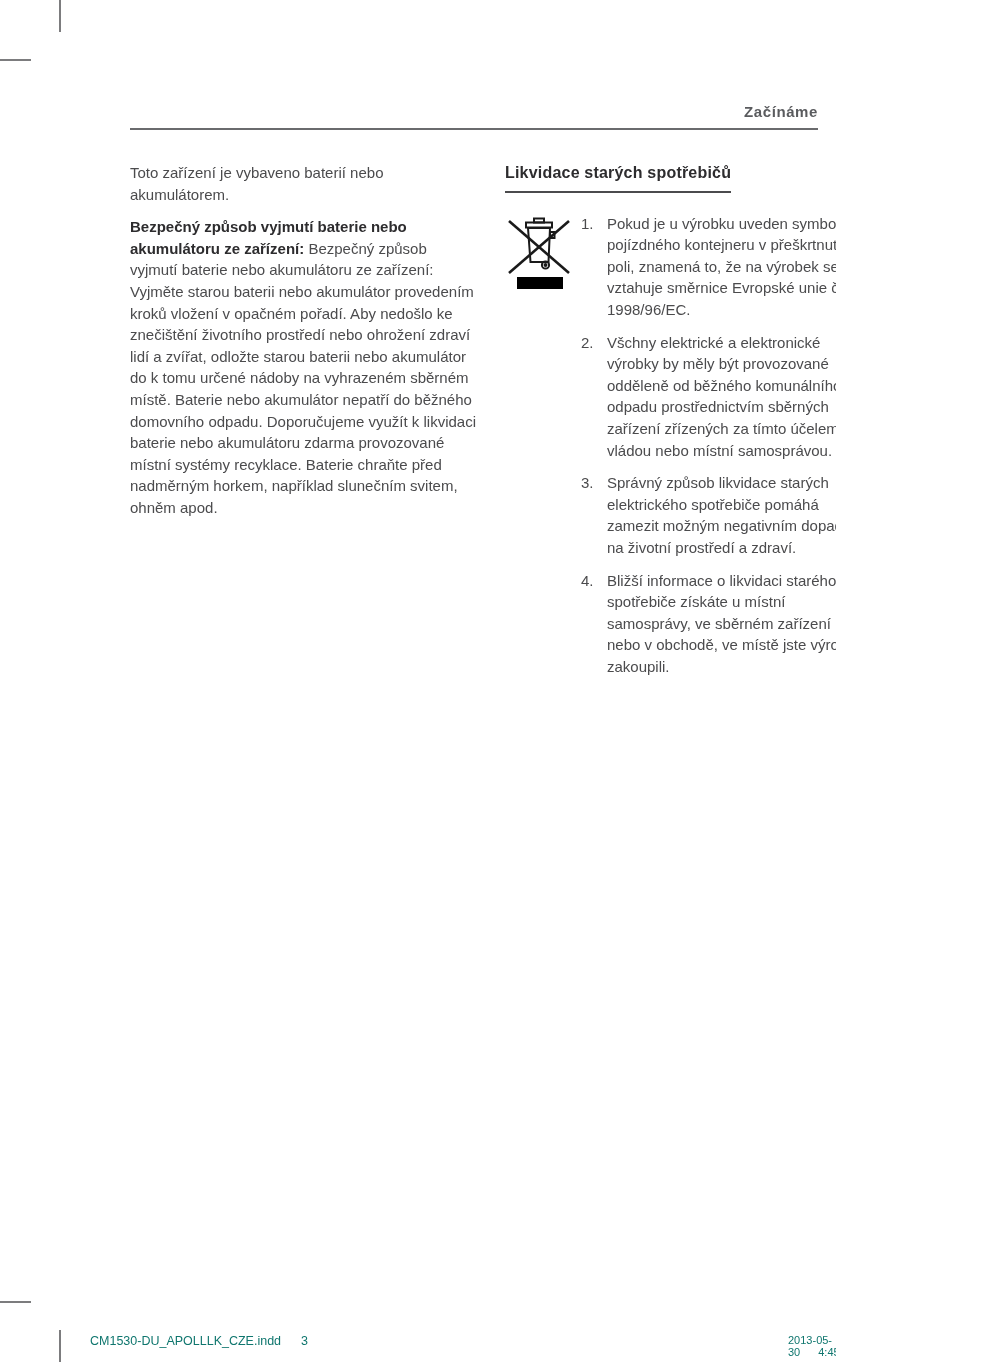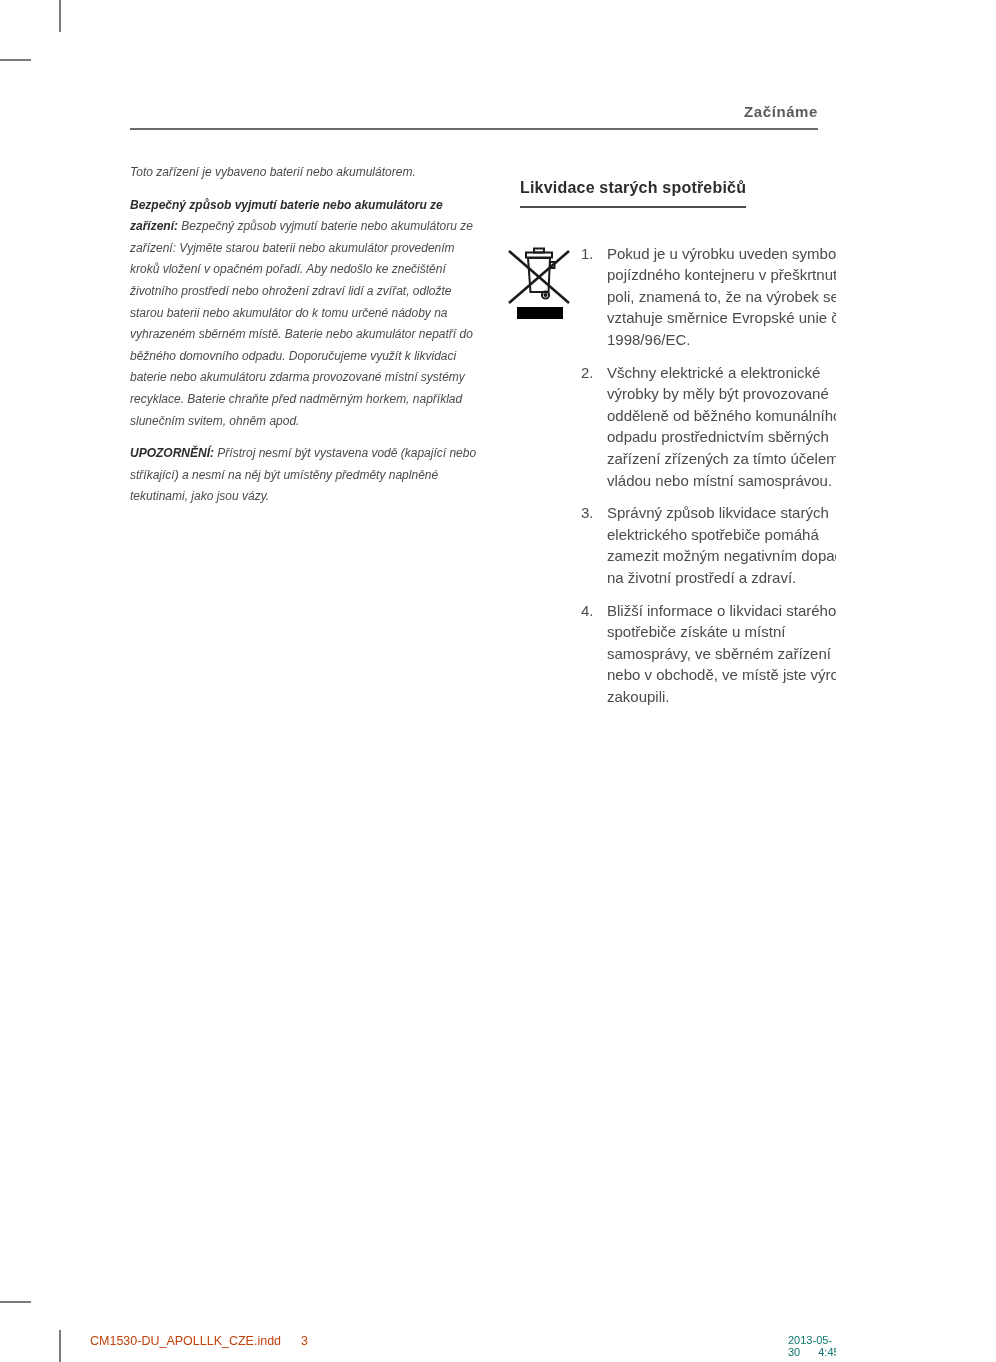--- a/index.html
+++ b/index.html
@@ -20,31 +20,31 @@
   }
   .hdr-num {
     position:absolute; left:828px; top:97px; width:30px; text-align:center;
     font-size:21px; color:#3f3f41;
   }
   .hdr-rule { position:absolute; left:130px; top:128px; width:688px; height:2px; background:#6a6b6d; }
 
   
   .col-left {
     position:absolute; left:130px; top:162px; width:348px;
-    font-size:12px; line-height:21.6px;font-style:italic;
+    font-size:15px; line-height:21.6px;
   }
   .col-left p { margin:0 0 11px 0; }
   .lead { font-weight:bold; color:#2d2c2e; }
 
   .col-right {
     position:absolute; left:505px; top:162px; width:362px;
     font-size:15px; line-height:21.6px;
   }
   .col-right h2 {
-    margin:15px; font-size:16px; font-weight:bold; color:#2d2c2e;
+    margin:0; font-size:16px; font-weight:bold; color:#2d2c2e;
     display:inline-block; border-bottom:2px solid #4b4b4d; padding-bottom:7px;
     letter-spacing:0.2px;
   }
   .list-wrap { position:relative; margin-top:20px; padding-left:76px; }
   .weee { position:absolute; left:2px; top:2px; }
   .ditem { display:flex; margin-bottom:11px; }
   .ditem .num { width:26px; flex:none; }
   .ditem .itxt { flex:1; }
 
   
@@ -54,21 +54,21 @@
     display:flex; align-items:flex-end; padding:0 0 6px 16px;
     color:#ffffff; font-size:23px; font-weight:bold;
   }
   .tab-label {
     position:absolute; left:886px; top:282px;
     writing-mode:vertical-rl; text-orientation:mixed;
     font-size:15px; letter-spacing:0.6px; color:#6b6c6e;
   }
 
   
-  .footer-left  { position:absolute; left:90px;  top:1334px; font-size:12.5px; color:#c2410c; }
+  .footer-left  { position:absolute; left:90px;  top:1334px; font-size:12.5px; color:#0f766e; }
   .footer-left .pg { margin-left:20px; }
   .footer-right { position:absolute; left:788px; top:1334px; font-size:11px; color:#0f766e; }
   .footer-right .time { margin-left:18px; }
 </style>
 </head>
 <body>
 
 <div class="page">
 
   <div class="crop v" style="left:59px; top:0;"></div>
@@ -80,21 +80,20 @@
   <div class="crop v" style="left:933px; top:1330px;"></div>
   <div class="crop h" style="left:965px; top:1301px;"></div>
 
   <div class="hdr-label">Začínáme</div>
   <div class="hdr-num">3</div>
   <div class="hdr-rule"></div>
 
   <div class="col-left">
     <p><span>Toto zařízení je vybaveno baterií nebo akumulátorem.</span></p>
     <p><b class="lead">Bezpečný způsob vyjmutí baterie nebo akumulátoru ze zařízení:</b><span> Bezpečný způsob vyjmutí baterie nebo akumulátoru ze zařízení: Vyjměte starou baterii nebo akumulátor provedením kroků vložení v opačném pořadí. Aby nedošlo ke znečištění životního prostředí nebo ohrožení zdraví lidí a zvířat, odložte starou baterii nebo akumulátor do k tomu určené nádoby na vyhrazeném sběrném místě. Baterie nebo akumulátor nepatří do běžného domovního odpadu. Doporučujeme využít k likvidaci baterie nebo akumulátoru zdarma provozované místní systémy recyklace. Baterie chraňte před nadměrným horkem, například slunečním svitem, ohněm apod.</span></p>
-    <p><b class="lead">UPOZORNĚNÍ:</b><span> Přístroj nesmí být vystavena vodě (kapající nebo stříkající) a nesmí na něj být umístěny předměty naplněné tekutinami, jako jsou vázy.</span></p>
   </div>
 
   <div class="col-right">
     <h2>Likvidace starých spotřebičů</h2>
 
     <div class="list-wrap">
 
       <svg class="weee" width="66" height="76" viewBox="0 0 66 76">
         <g fill="none" stroke="#1a1a1a" stroke-width="2">
 

